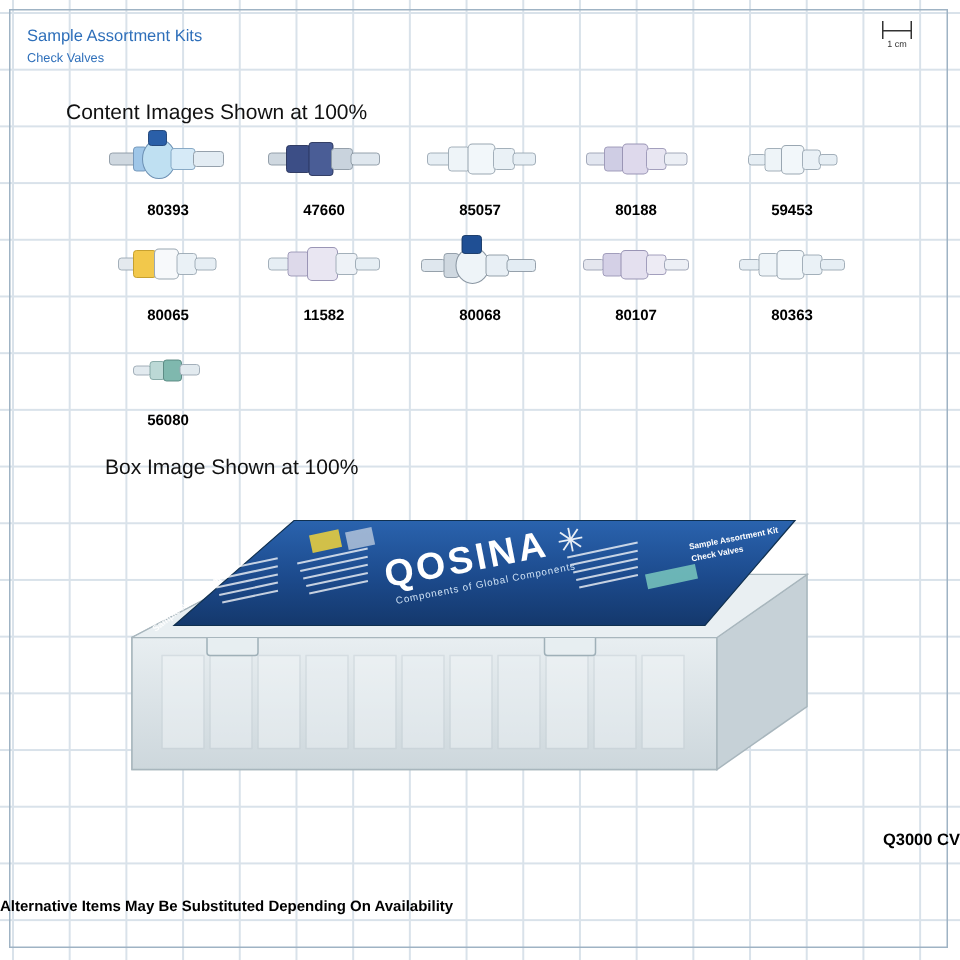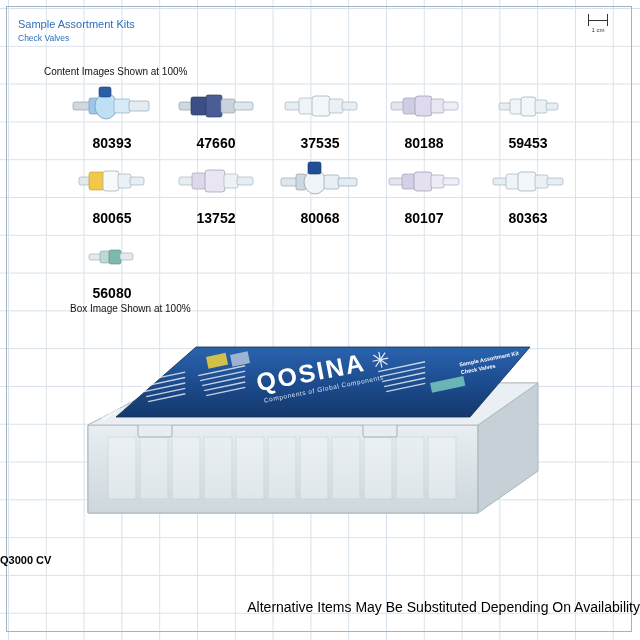--- a/index.html
+++ b/index.html
@@ -80,21 +80,21 @@
     left: 10px;
     right: 10px;
     top: 6px;
     height: 1px;
     background: #333;
     display: block;
   }
   .caption {
     position: absolute;
     color: #111;
-    font-size: 10px;
+    font-size: 14px;
   }
   #content-caption { left: 44px; top: 66px; }
   #box-caption { left: 44px; top: 303px; margin-left: 26px; }
 
   .grid-rows {
     position: absolute;
     left: 60px;
     top: 82px;
     width: 520px;
   }
@@ -107,52 +107,53 @@
     width: 104px;
     text-align: center;
   }
   .pimg {
     height: 48px;
     display: flex;
     align-items: center;
     justify-content: center;
   }
   .plabel {
-    font-size: 14px;
+    font-size: 10px;
     font-weight: bold;
     color: #000;
     margin-top: 5px;
   }
 
   
   #box-wrap {
     position: absolute;
     left: 78px;
     top: 325px;
     width: 470px;
     height: 220px;
   }
   #box-caption-label {
     position: absolute;
     left: 0;
     right: 0;
     top: 554px;
-    text-align: left;
+    text-align: right;
     font-size: 11px;
     font-weight: bold;
     color: #000;
   }
   #footnote {
     position: absolute;
     left: 0;
     right: 0;
     top: 599px;
-    text-align: right;
-    font-size: 14px;
+    text-align: left;
+    font-size: 10px;
     color: #000;
+    font-weight: bold;
   }
   svg { display: block; }
 </style>
 </head>
 <body>
 
 <div id="page">
   <div id="grid"></div>
   <div id="border"></div>
 
@@ -203,21 +204,21 @@
       <div class="pcell">
         <div class="pimg">
           <svg width="86" height="46" viewBox="0 0 86 46">
             <rect x="8" y="19" width="16" height="8" rx="2" fill="#e6eef4" stroke="#9aa7b2" stroke-width="0.6"></rect>
             <rect x="22" y="15" width="14" height="16" rx="2" fill="#eef4f8" stroke="#9aa7b2" stroke-width="0.6"></rect>
             <rect x="35" y="13" width="18" height="20" rx="3" fill="#f2f7fa" stroke="#9aa7b2" stroke-width="0.7"></rect>
             <rect x="52" y="16" width="14" height="14" rx="2" fill="#eaf1f6" stroke="#9aa7b2" stroke-width="0.6"></rect>
             <rect x="65" y="19" width="15" height="8" rx="2" fill="#e6eef4" stroke="#9aa7b2" stroke-width="0.6"></rect>
           </svg>
         </div>
-        <div class="plabel">37535</div>
+        <div class="plabel">85057</div>
       </div>
 
       <div class="pcell">
         <div class="pimg">
           <svg width="86" height="46" viewBox="0 0 86 46">
             <rect x="10" y="19" width="14" height="8" rx="2" fill="#e2e6f0" stroke="#9aa0b2" stroke-width="0.6"></rect>
             <rect x="22" y="15" width="13" height="16" rx="2" fill="#cfcde4" stroke="#9a95b5" stroke-width="0.6"></rect>
             <rect x="34" y="13" width="17" height="20" rx="3" fill="#ded9ec" stroke="#9a95b5" stroke-width="0.7"></rect>
             <rect x="50" y="16" width="13" height="14" rx="2" fill="#e8e6f2" stroke="#9a95b5" stroke-width="0.6"></rect>
             <rect x="62" y="19" width="15" height="8" rx="2" fill="#eceff5" stroke="#9aa0b2" stroke-width="0.6"></rect>
@@ -257,21 +258,21 @@
       <div class="pcell">
         <div class="pimg">
           <svg width="86" height="46" viewBox="0 0 86 46">
             <rect x="6" y="19" width="14" height="8" rx="2" fill="#e6eef4" stroke="#9aa7b2" stroke-width="0.6"></rect>
             <rect x="19" y="15" width="14" height="16" rx="2" fill="#ddd9ea" stroke="#9a95b5" stroke-width="0.6"></rect>
             <rect x="32" y="12" width="20" height="22" rx="3" fill="#e9e6f2" stroke="#9a95b5" stroke-width="0.7"></rect>
             <rect x="51" y="16" width="14" height="14" rx="2" fill="#eef2f7" stroke="#9aa7b2" stroke-width="0.6"></rect>
             <rect x="64" y="19" width="16" height="8" rx="2" fill="#e6eef4" stroke="#9aa7b2" stroke-width="0.6"></rect>
           </svg>
         </div>
-        <div class="plabel">13752</div>
+        <div class="plabel">11582</div>
       </div>
 
       <div class="pcell">
         <div class="pimg">
           <svg width="86" height="46" viewBox="0 0 86 46">
             <rect x="4" y="20" width="16" height="8" rx="2" fill="#dfe7ee" stroke="#8b97a3" stroke-width="0.6"></rect>
             <rect x="19" y="16" width="10" height="16" rx="2" fill="#cfd8e0" stroke="#8b97a3" stroke-width="0.6"></rect>
             <ellipse cx="38" cy="24" rx="11" ry="12" fill="#eef4f8" stroke="#8b97a3" stroke-width="0.7"></ellipse>
             <rect x="31" y="4" width="13" height="12" rx="2" fill="#1f4f94" stroke="#143563" stroke-width="0.6"></rect>
             <rect x="47" y="17" width="15" height="14" rx="2" fill="#e8eff5" stroke="#8b97a3" stroke-width="0.6"></rect>

